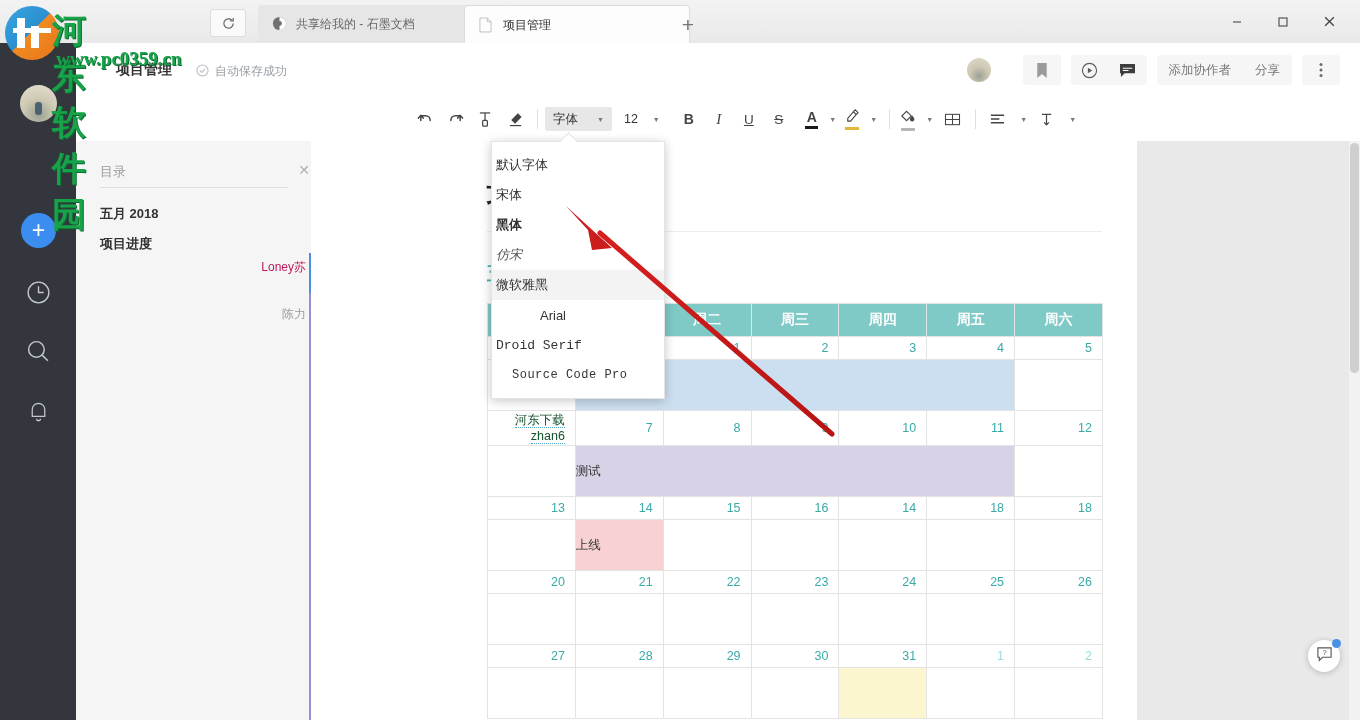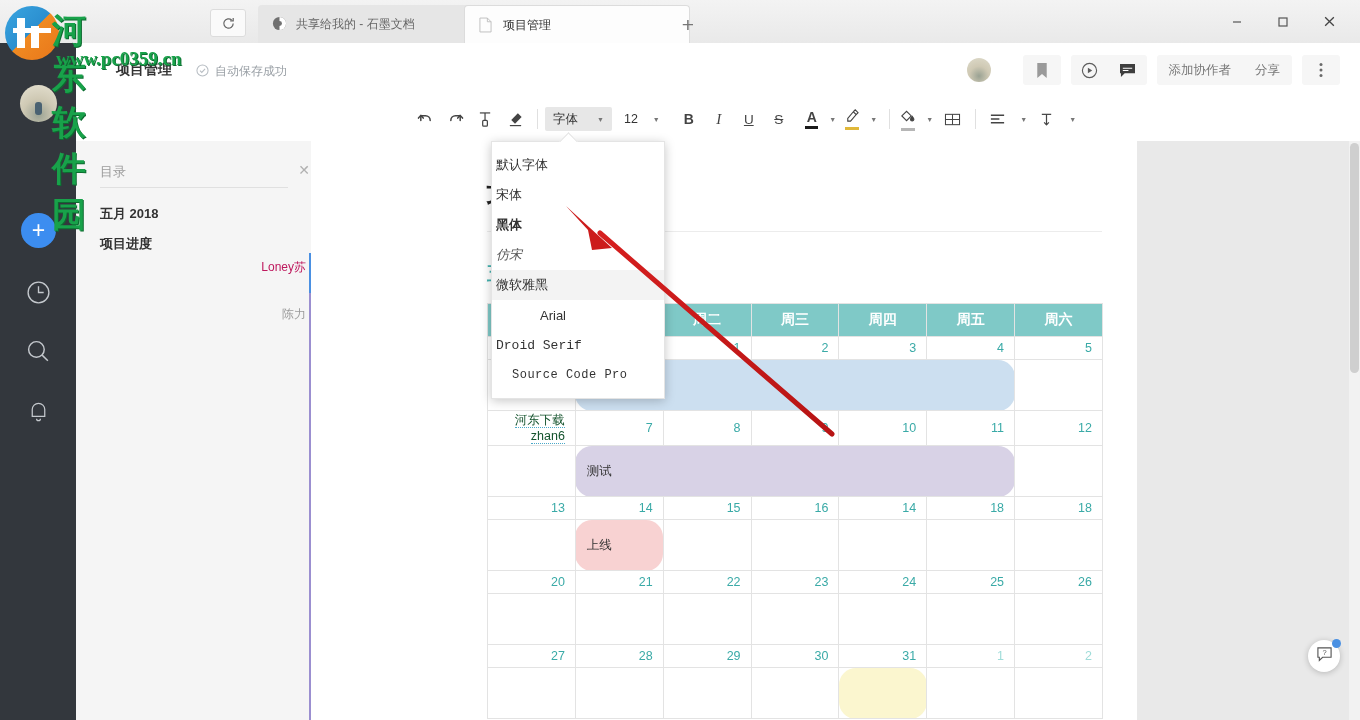--- a/index.html
+++ b/index.html
@@ -111,21 +111,21 @@
   .paper-rule{position:absolute;left:176px;top:90px;width:615px;height:1px;background:#ececec;}
   .paper-h2{position:absolute;left:176px;top:120px;font-size:19px;font-weight:bold;color:#45b3b0;}
 
   .cal{position:absolute;left:176px;top:162px;width:616px;border-collapse:collapse;table-layout:fixed;}
   .cal td,.cal th{border:1px solid #e3e3e3;padding:0;}
   .cal th{
     background:#7fc9c7;color:#fff;font-size:14px;font-weight:bold;height:32px;text-align:center;
   }
   .cal td.num{height:22px;text-align:right;padding-right:10px;font-size:12.5px;color:#3aaaa7;vertical-align:middle;}
   .cal td.num.muted{color:#9fdcd9;}
-  .cal td.ev{height:50px;vertical-align:middle;font-size:12.5px;color:#333;padding-left:11px;border-radius:17px;}
+  .cal td.ev{height:50px;vertical-align:middle;font-size:12.5px;color:#333;}
   .cal td.ev.blue{background:#ccdff0;}
   .cal td.ev.purple{background:#d8d2e6;}
   .cal td.ev.pink{background:#f8d2d2;}
   .cal td.ev.yellow{background:#fbf6cf;}
   .wmlink{color:#14532d;font-size:12.5px;text-decoration:none;border-bottom:1px dotted #4aa8c9;}
   .wmcell{text-align:right;padding-right:6px;line-height:16px;}
 
   .rightgut{position:absolute;left:1061px;top:0;width:223px;height:579px;background:#e9e9e9;}
   .scroll-track{position:absolute;right:0;top:0;width:11px;height:579px;background:#f2f2f2;}
   .scroll-thumb{position:absolute;right:1px;top:2px;width:9px;height:230px;background:#cfcfcf;border-radius:5px;}

